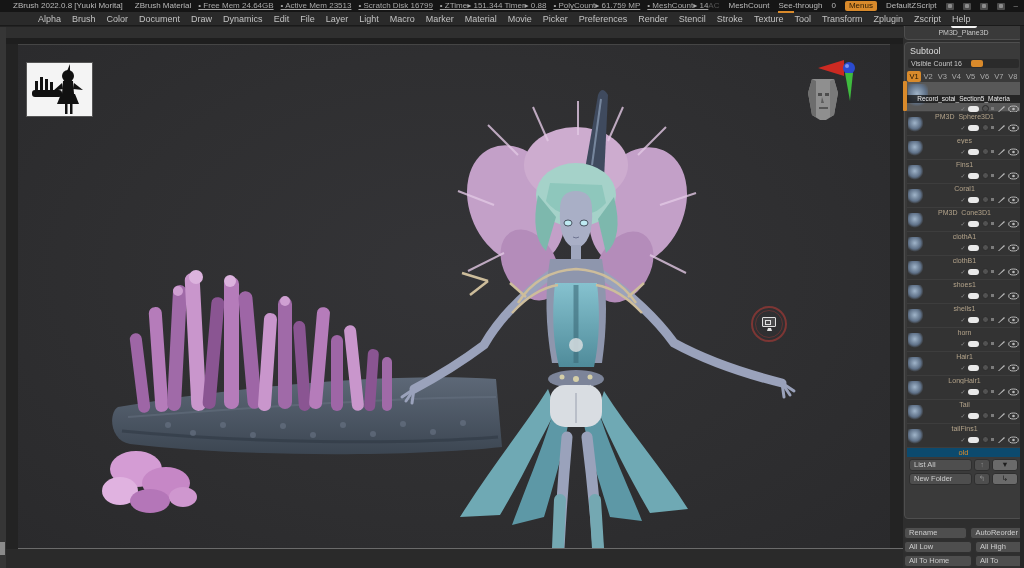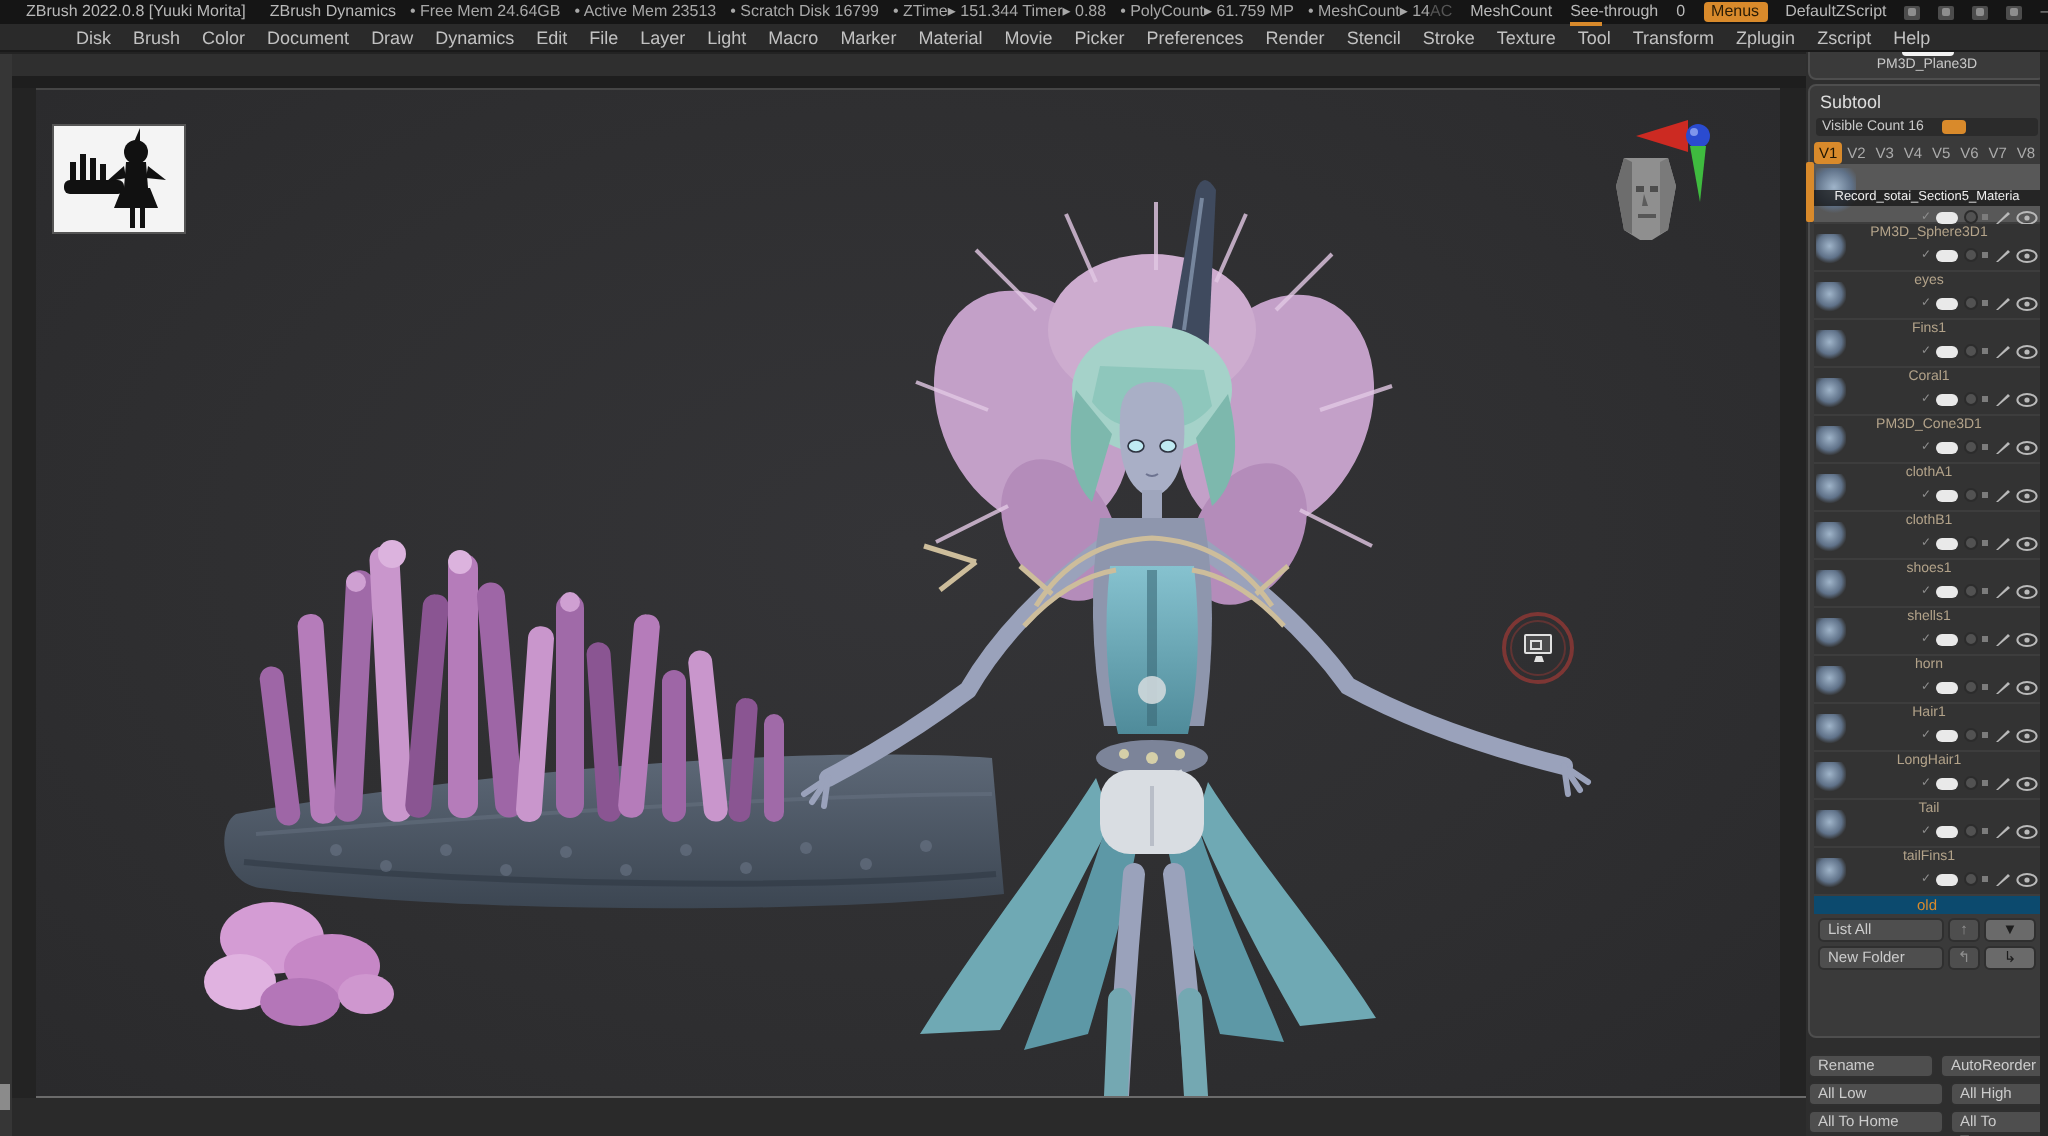--- a/index.html
+++ b/index.html
@@ -4,21 +4,21 @@
 <style>
   * { margin:0; padding:0; box-sizing:border-box; }
   html,body { width:1024px; height:568px; overflow:hidden; background:#232323;
               font-family:"Liberation Sans", sans-serif; }
 
   
   #titlebar { position:absolute; left:0; top:0; width:1024px; height:12px;
               background:#151515; color:#b9b9b9; font-size:8px; line-height:12px;
               display:flex; align-items:flex-start; white-space:nowrap; z-index:40; }
   #titlebar .seg { margin-left:9px; }
-  #titlebar .stat { margin-left:7px; color:#a8a8a8; }
+  #titlebar .stat { margin-left:7px; color:#a8a8a8;text-decoration:underline; }
   #titlebar .right { margin-left:auto; display:flex; align-items:center; gap:9px; padding-right:18px; }
   .ac { color:#555; }
   .seethrough { position:relative; }
   .seethrough .under { position:absolute; left:0; bottom:-1px; width:16px; height:2px; background:#d98a2b; }
   .menus-btn { background:#d98a2b; color:#2a1c05; border-radius:2px; padding:0 4px; height:10px; line-height:10px; }
   .mini-ic { width:8px; height:7px; background:#4c4c4c; border-radius:1px; position:relative; }
   .mini-ic::after { content:""; position:absolute; left:2px; top:1px; width:4px; height:4px; background:#8d8d8d; border-radius:1px; }
   .winctl { color:#9a9a9a; font-size:8px; }
 
   
@@ -112,21 +112,21 @@
   #side-scroll .th { position:absolute; top:2px; left:0; width:4px; height:22px; background:#bdbdbd; border-radius:2px; }
 </style>
 </head>
 <body>
 
 <div id="titlebar">
   <svg width="12" height="10" style="margin-left:4px">
       <path d="M1 8 L4 2 L7 7 L11 1" stroke="#bdbdbd" stroke-width="1.4" fill="none"></path>
     </svg>
   <span class="seg">ZBrush 2022.0.8 [Yuuki Morita]</span>
-  <span class="seg" style="margin-left:12px">ZBrush Dynamics</span>
+  <span class="seg" style="margin-left:12px">ZBrush Material</span>
   <span class="stat">• Free Mem 24.64GB</span>
   <span class="stat">• Active Mem 23513</span>
   <span class="stat">• Scratch Disk 16799</span>
   <span class="stat">• ZTime▸ 151.344  Timer▸ 0.88</span>
   <span class="stat">• PolyCount▸ 61.759 MP</span>
   <span class="stat">• MeshCount▸ 14</span>
   <div class="right">
     <span class="ac">AC</span>
     <span>MeshCount</span>
     <span class="seethrough">
@@ -139,21 +139,21 @@
     <span class="mini-ic"></span>
     <span class="mini-ic"></span>
     <span class="mini-ic"></span>
     <span class="mini-ic"></span>
     <span class="winctl">–</span>
 
   </div>
 </div>
 
 <div id="menubar">
-  <span>Disk</span>
+  <span>Alpha</span>
   <span>Brush</span>
   <span>Color</span>
   <span>Document</span>
   <span>Draw</span>
   <span>Dynamics</span>
   <span>Edit</span>
   <span>File</span>
   <span>Layer</span>
   <span>Light</span>
   <span>Macro</span>

